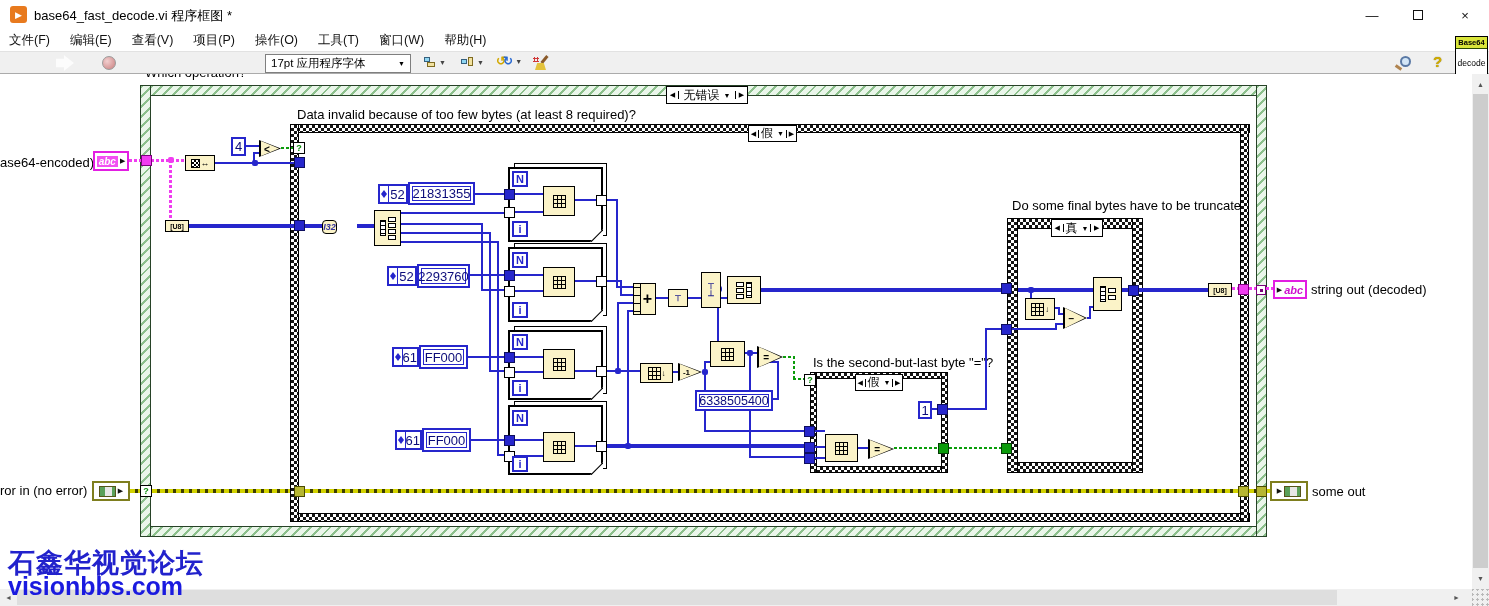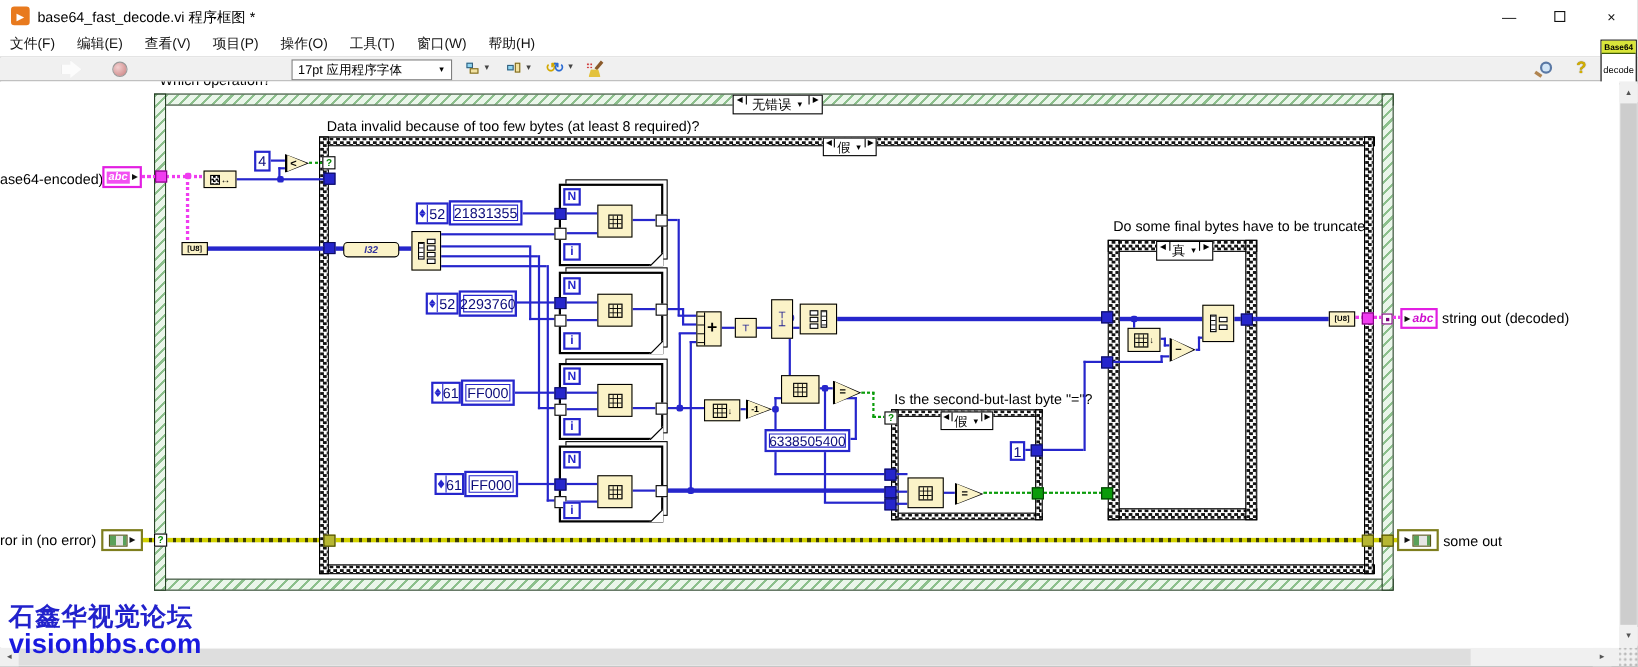--- a/index.html
+++ b/index.html
@@ -48,21 +48,21 @@
   justify-content:center;background:#f0f0f0}
 .grip{position:absolute;left:1472px;top:589px;width:17px;height:17px;background:#f0f0f0;
   background-image:radial-gradient(circle,#b9b9b9 1.2px,rgba(0,0,0,0) 1.4px);background-size:5px 5px;
   background-position:3px 3px}
 
 #diagram{position:absolute;left:0;top:74px;width:1472px;height:515px;background:#fff;overflow:hidden}
 .cmt{position:absolute;color:#000;font-size:13px;white-space:nowrap}
 .gb{position:absolute;border:1px solid #274227;background:repeating-linear-gradient(135deg,#8cc08c 0 2px,#eaf6ea 2px 7px)}
 .cb{position:absolute;border:1px solid #000;background:conic-gradient(#141414 25%,#fff 0 50%,#141414 0 75%,#fff 0);
   background-size:6px 6px}
-.sel{position:absolute;background:#fff;border:1px solid #000;display:flex;align-items:flex-start;font-size:12px;z-index:6}
+.sel{position:absolute;background:#fff;border:1px solid #000;display:flex;align-items:center;font-size:12px;z-index:6}
 .sa{width:12px;display:flex;align-items:center;justify-content:center;font-size:7px;color:#000}
 .sa.l{border-right:1px solid #000}.sa.r{border-left:1px solid #000}
 .sl{flex:1;display:flex;align-items:center;justify-content:center;gap:4px;padding:0 2px;white-space:nowrap;color:#000}
 .sl .dn{font-size:7px}
 .hw{position:absolute;height:2px;background:#2626cc;z-index:2}
 .hW{position:absolute;height:4px;background:#2626cc;z-index:2}
 .vw{position:absolute;width:2px;background:#2626cc;z-index:2}
 .hp{position:absolute;height:3px;z-index:2;background:repeating-linear-gradient(90deg,#f03cf0 0 3px,rgba(0,0,0,0) 3px 5px)}
 .vp{position:absolute;width:3px;z-index:2;background:repeating-linear-gradient(180deg,#f03cf0 0 3px,rgba(0,0,0,0) 3px 5px)}
 .hg{position:absolute;height:2px;z-index:2;background:repeating-linear-gradient(90deg,#0b9c0b 0 3px,rgba(0,0,0,0) 3px 5px)}
@@ -113,21 +113,21 @@
 .abctx{color:#cf0fcf;font-weight:bold;font-style:italic;font-size:11px}
 .playg{color:#111;font-size:7px}
 .eterm{position:absolute;border:2px solid #7e7e1e;background:#fff;display:flex;align-items:center;
   justify-content:center;gap:2px;z-index:5}
 .eicon{width:17px;height:11px;border:1px solid #55551a;
   background:linear-gradient(90deg,#5aa05a 0 5px,#e6e6e6 5px 12px,#5aa05a 12px)}
 .lbl{position:absolute;font-size:13px;color:#000;white-space:nowrap;z-index:5}
 .i32nd{border-radius:4px;font-weight:bold;font-style:italic;font-size:9px;color:#34349e}
 .swapico{display:flex;flex-direction:column;line-height:7px;font-size:8px;color:#1a1a8e;font-weight:bold}
 #wm1,#wm2{position:absolute;font-weight:bold;color:#2222cc;z-index:60;white-space:nowrap}
-#wm1{left:8px;top:545px;font-size:23px;letter-spacing:1px}
+#wm1{left:8px;top:545px;font-size:27px;letter-spacing:1px}
 #wm2{left:8px;top:572px;font-size:25px;color:#1a1adf}
 </style>
 </head>
 <body>
 
 <div id="titlebar">
   <div id="appicon">
       <span>▶</span>
     </div>
   <div id="titletext">base64_fast_decode.vi 程序框图 *</div>
@@ -254,21 +254,21 @@
   <div class="hg" style="left:281px;top:73px;width:12px"></div>
   <div class="tn q" style="left:293px;top:68px"><span>?</span></div>
   <div class="tn b" style="left:294px;top:83px"></div>
 
   <div class="nd" style="left:165px;top:146px;width:24px;height:12px;font-size:7px;font-weight:bold">
     <span>[U8]</span>
   </div>
   <div class="hW" style="left:189px;top:150px;width:105px"></div>
   <div class="tn b" style="left:294px;top:146px"></div>
   <div class="hW" style="left:305px;top:150px;width:25px"></div>
-  <div class="nd i32nd" style="left:312px;top:146px;width:51px;height:14px">
+  <div class="nd i32nd" style="left:322px;top:146px;width:15px;height:14px">
     <span>I32</span>
   </div>
   <div class="hW" style="left:357px;top:150px;width:17px"></div>
 
   <div class="nd" style="left:374px;top:136px;width:27px;height:36px;gap:2px">
     <span class="colico"></span>
     <span style="display:flex;flex-direction:column;gap:1px">
         <span class="mrow"></span>
         <span class="mrow"></span>
         <span class="mrow"></span>

